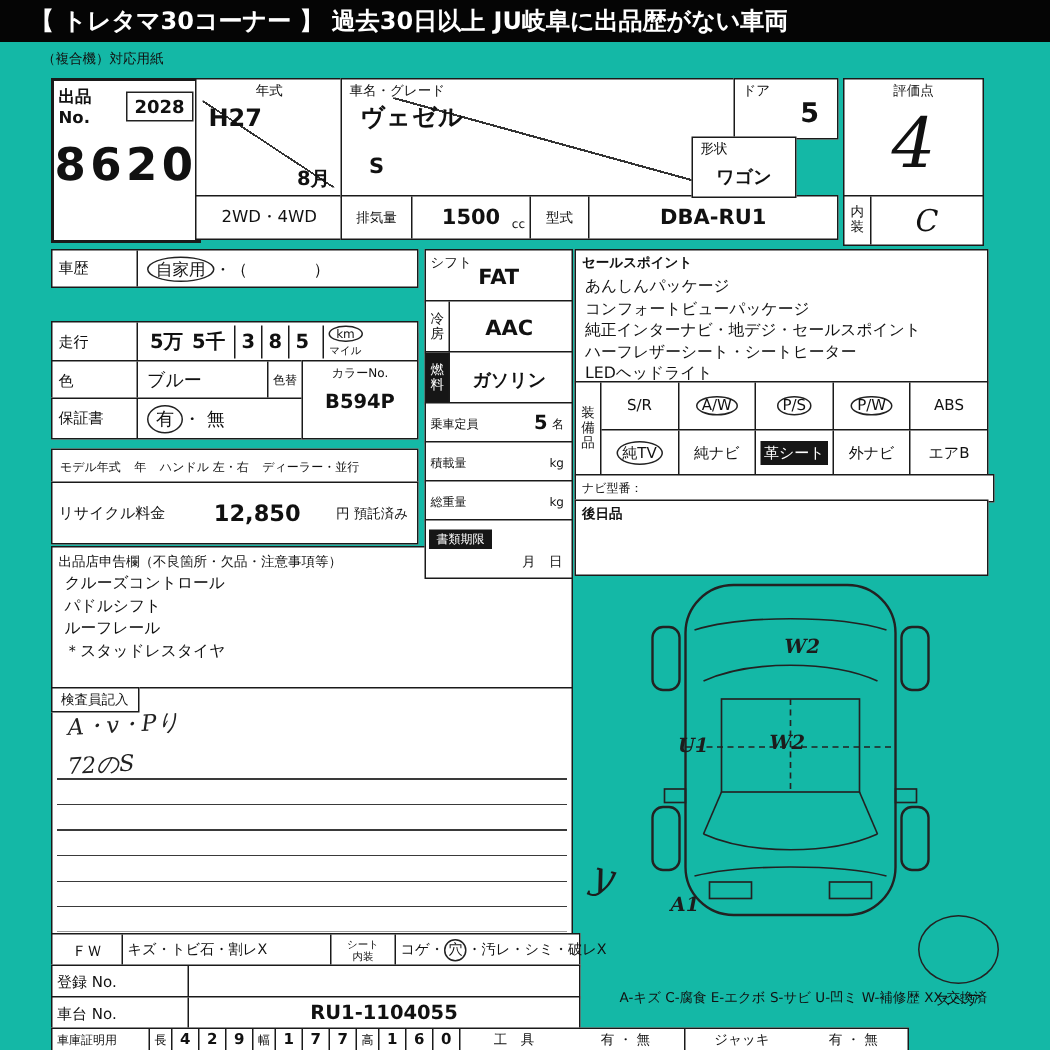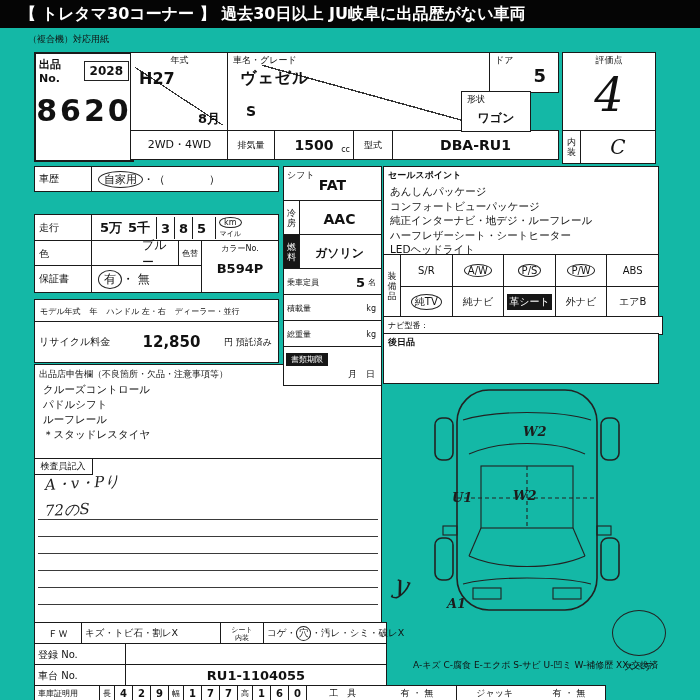--- a/index.html
+++ b/index.html
@@ -207,21 +207,21 @@
           <span class="mil-digit">5</span>
         </span>
       <span class="mil-unitwrap">
         <span class="mil-km">km</span>
         <span class="mil-mile">マイル</span>
       </span>
     </div>
   </div>
   <div class="box lrow" style="left:34px;top:240px;width:167px;height:25px;">
     <div class="rl">色</div>
-    <div class="rv" style="font-size:12px;margin-left:44px;">ブルー</div>
+    <div class="rv" style="font-size:12px;">ブルー</div>
     <div class="colorchg">色替</div>
   </div>
   <div class="box lrow" style="left:34px;top:265px;width:167px;height:26px;">
     <div class="rl">保証書</div>
     <div class="rv" style="font-size:12px;">
       <span class="circ">有</span>
       <span>・ 無</span>
     </div>
   </div>
   <div class="box" style="left:201px;top:240px;width:76px;height:51px;">
@@ -297,21 +297,21 @@
   <div class="box" style="left:283px;top:346px;width:97px;height:38px;">
     <span class="docs-hd inv">書類期限</span>
     <span class="docs-val">月　日</span>
   </div>
 
   <div class="box" style="left:383px;top:166px;width:274px;height:88px;">
     <div class="sales-hd">セールスポイント</div>
     <div id="sales-list">
         <div class="sp-item">あんしんパッケージ</div>
         <div class="sp-item">コンフォートビューパッケージ</div>
-        <div class="sp-item">純正インターナビ・地デジ・ルーフレール</div>
+        <div class="sp-item">純正インターナビ・地デジ・セールスポイント</div>
         <div class="sp-item">ハーフレザーシート・シートヒーター</div>
         <div class="sp-item">LEDヘッドライト</div>
       </div>
   </div>
 
   <div class="box" style="left:383px;top:254px;width:274px;height:62px;">
     <div class="eq-wrap">
       <div class="eq-vlabel vtext">装備品</div>
       <div class="eq-grid">
         <div class="eq-row first" id="eq-row1">

